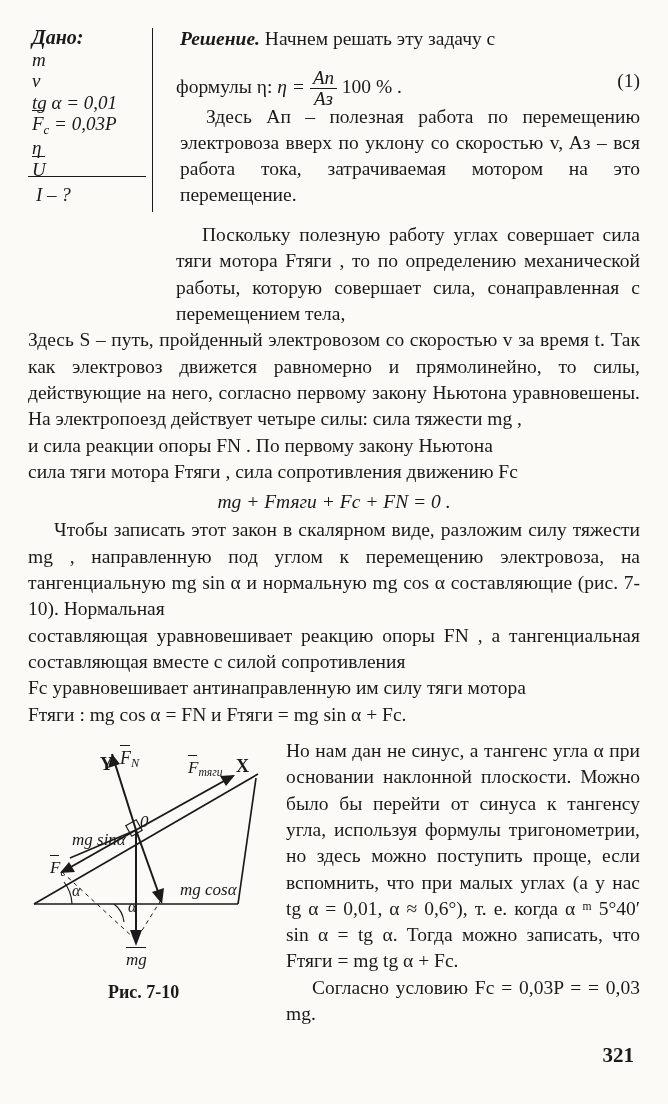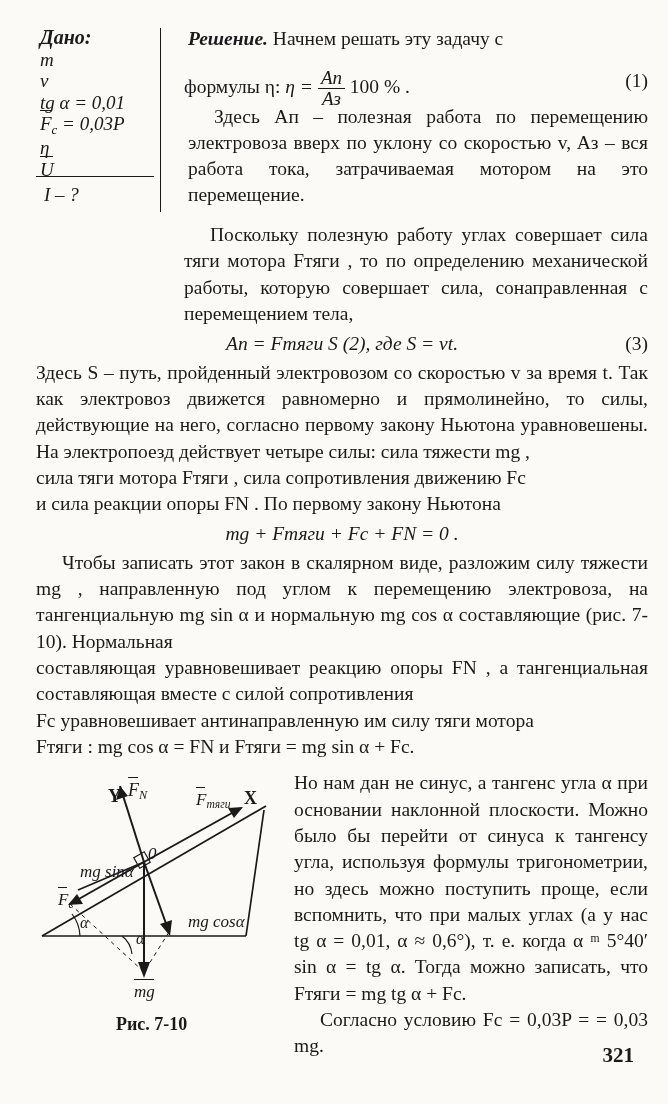--- a/index.html
+++ b/index.html
@@ -17,21 +17,21 @@
   }
   .page {
     position: absolute;
     left: 0; top: 0;
     width: 668px;
     height: 1104px;
     background: #fbfaf7;
   }
   .content {
     position: absolute;
-    left: 36px;
+    left: 28px;
     top: 26px;
     width: 612px;
     height: 1020px;
   }
 
   
   .given-wrap {
     position: relative;
     height: 196px;
   }
@@ -228,28 +228,24 @@
         <span class="eqno">(1)</span>
       </div>
       <p class="ind">Здесь Aп – полезная работа по перемещению электровоза вверх по уклону со скоростью v, Aз – вся работа тока, затрачиваемая мотором на это перемещение.</p>
     </div>
   </div>
 
   <div class="body-text">
 
     <p class="ind" style="padding-left:148px;">Поскольку полезную работу углах совершает сила тяги мотора Fтяги , то по определению механической работы, которую совершает сила, сонаправленная с перемещением тела,</p>
 
-    <div class="fml-row">
-      <span class="it">Aп = Fтяги S    (2),      где S = vt.</span>
-      <span class="eqno2">(3)</span>
-    </div>
 
     <p>Здесь S – путь, пройденный электровозом со скоростью v за время t. Так как электровоз движется равномерно и прямолинейно, то силы, действующие на него, согласно первому закону Ньютона уравновешены. На электропоезд действует четыре силы: сила тяжести mg ,</p>
+    <p>и сила реакции опоры FN . По первому закону Ньютона</p>
     <p>сила тяги мотора Fтяги , сила сопротивления движению Fc</p>
-    <p>и сила реакции опоры FN . По первому закону Ньютона</p>
 
     <div class="fml-row">
       <span class="it">mg + Fтяги + Fc + FN = 0 .</span>
     </div>
 
     <p class="ind">Чтобы записать этот закон в скалярном виде, разложим силу тяжести mg , направленную под углом к перемещению электровоза, на тангенциальную mg sin α и нормальную mg cos α составляющие (рис. 7-10). Нормальная</p>
     <p>составляющая уравновешивает реакцию опоры FN , а тангенциальная составляющая вместе с силой сопротивления</p>
     <p>Fc уравновешивает антинаправленную им силу тяги мотора</p>
     <p>Fтяги : mg cos α = FN и Fтяги = mg sin α + Fc.</p>
   </div>

